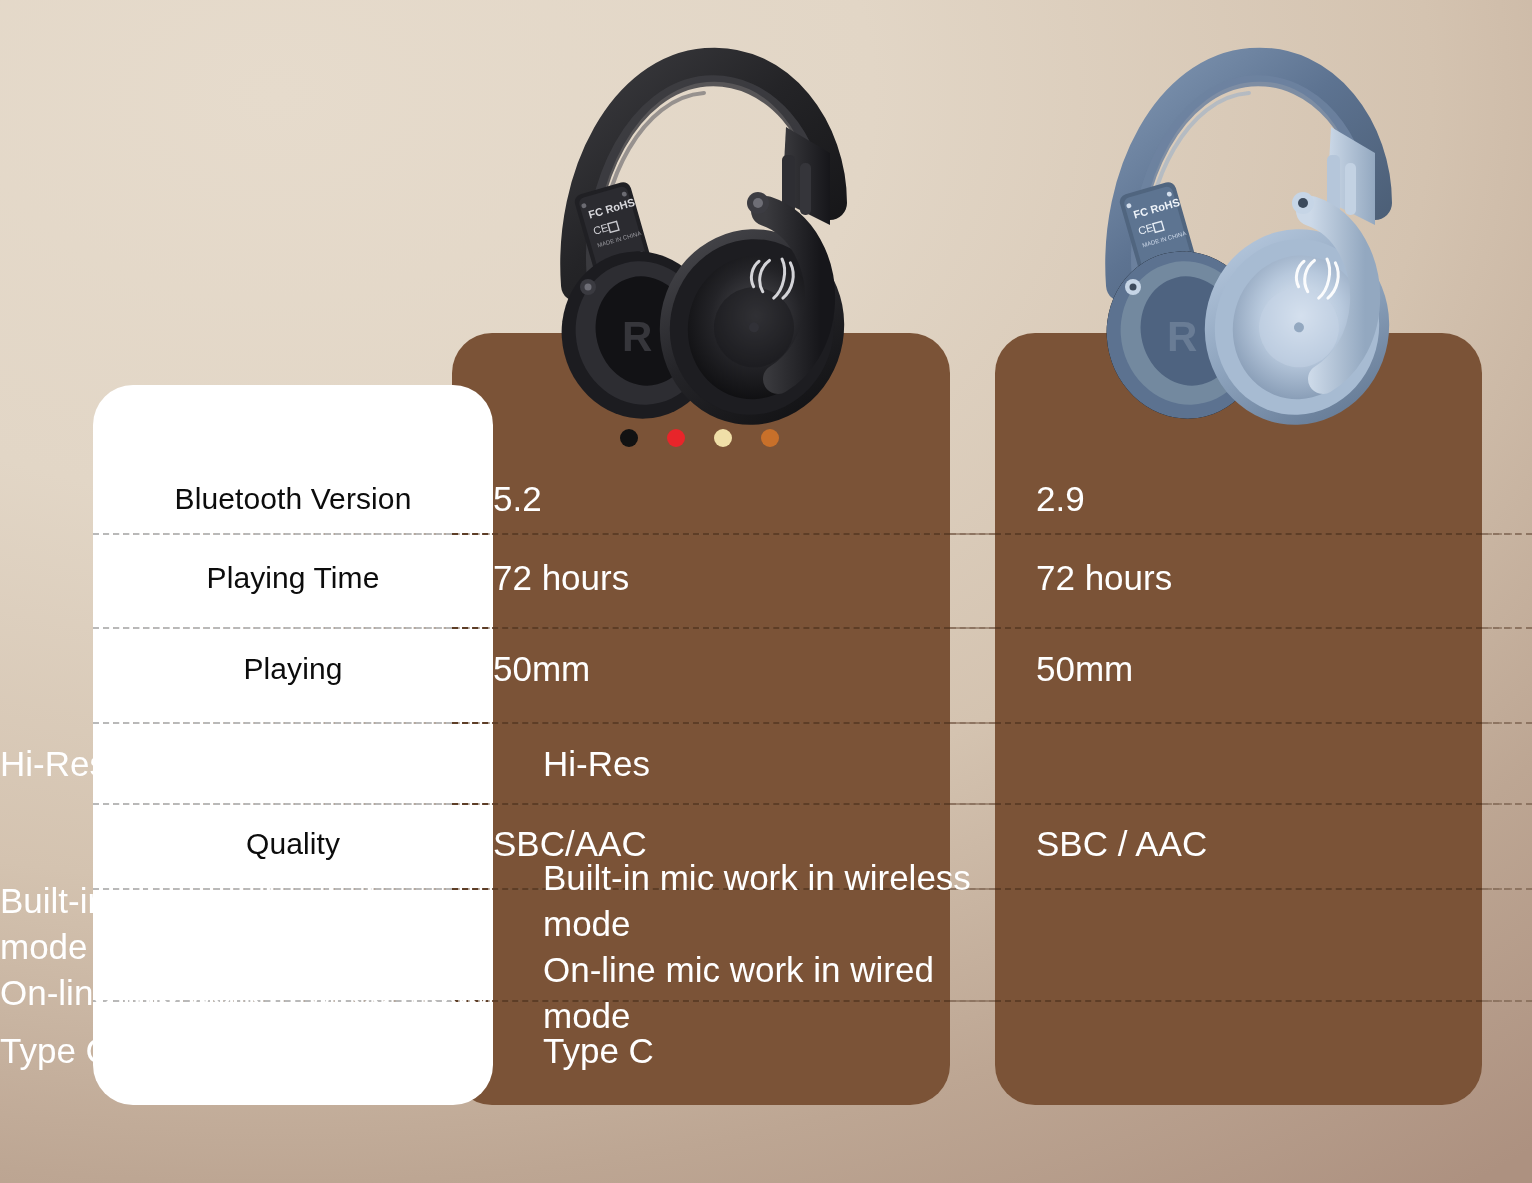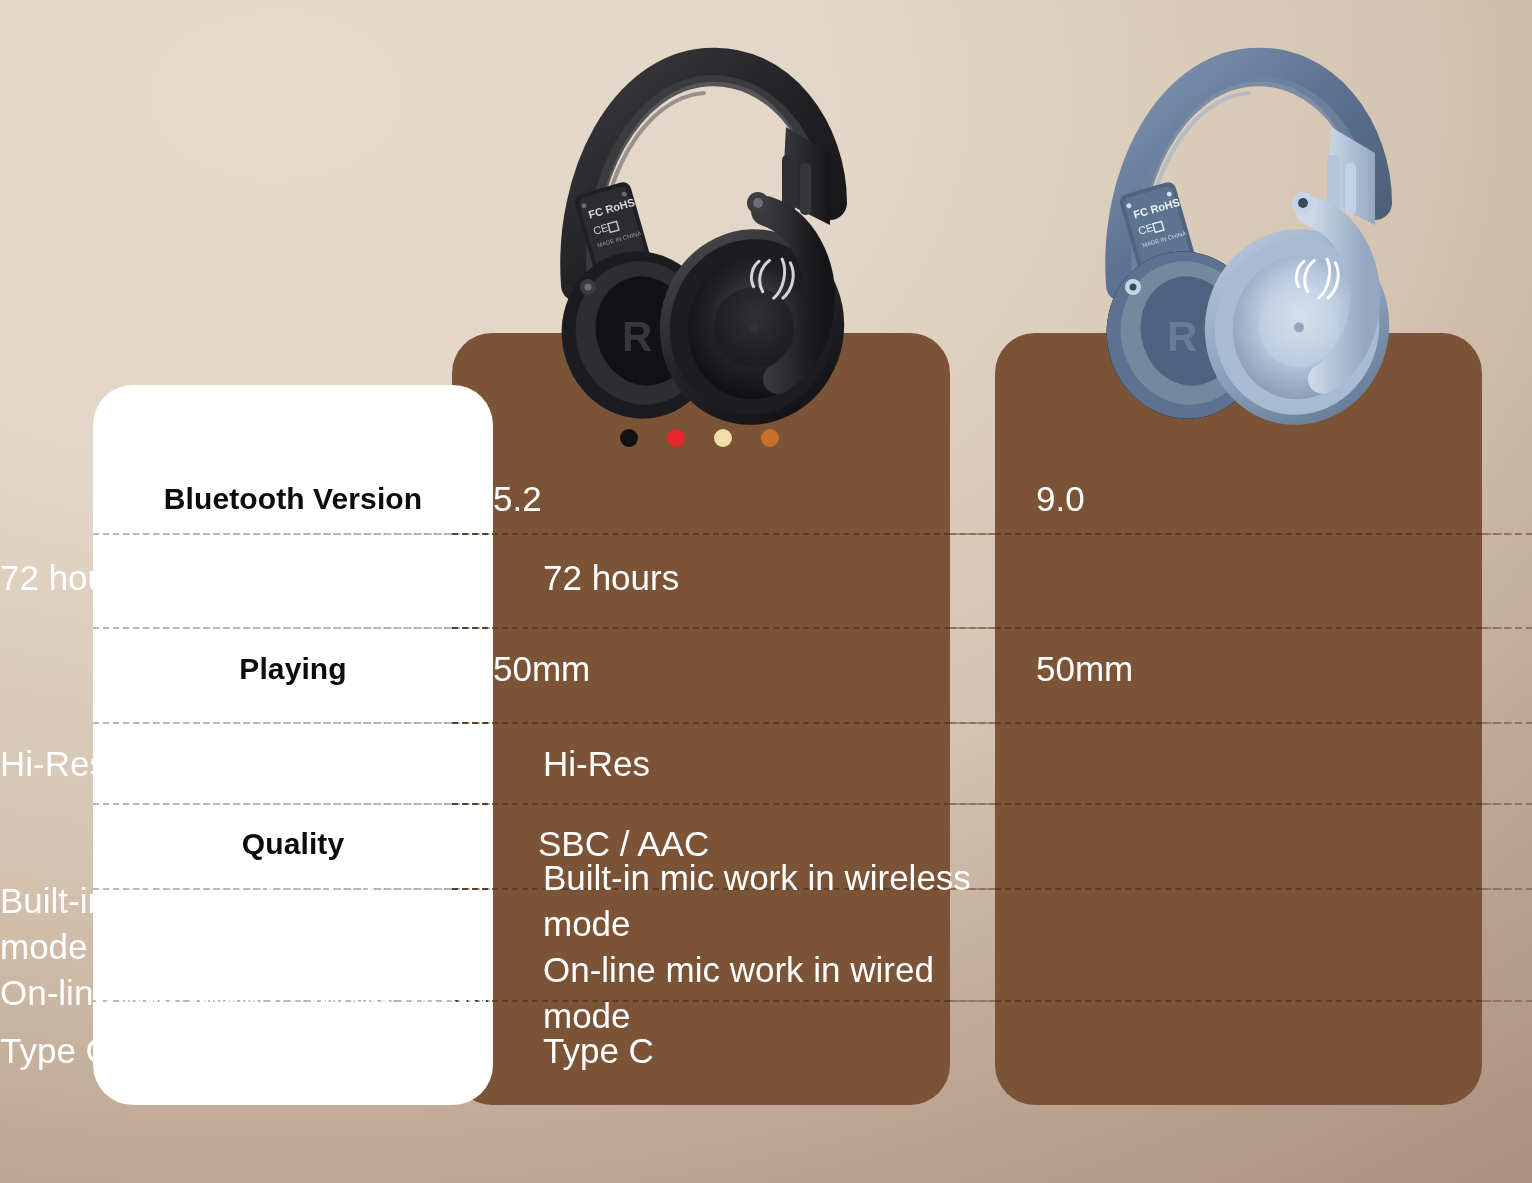--- a/index.html
+++ b/index.html
@@ -80,21 +80,21 @@
     left:0; width:1532px;
     display:flex;
     align-items:center;
   }
   .cell-label{
     width:493px;
     padding-left:93px;
     text-align:center;
     color:#0c0c0c;
     font-size:30px;
-    font-weight:bold;
+    font-weight:normal;
     letter-spacing:.1px;
   }
   .cell-val{
     text-align:left;
     color:#ffffff;
     font-size:35px;
     font-weight:400;
     line-height:1.32;
   }
   .cell-val.v1{ width:498px; }
@@ -305,41 +305,43 @@
     <span class="seg white-seg"></span>
       <span class="seg brown1"></span>
       <span class="seg gap1"></span>
       <span class="seg brown2"></span>
       <span class="seg tail"></span>
   </div>
 
   <div class="row" style="top:468px;height:62px">
     <div class="cell-label">Bluetooth Version</div>
     <div class="cell-val v1">5.2</div>
-    <div class="cell-val v2">9.0</div>
+    <div class="cell-val v2">2.9</div>
   </div>
 
   <div class="row" style="top:547px;height:62px">
+    <div class="cell-label">Playing Time</div>
     <div class="cell-val v1">72 hours</div>
     <div class="cell-val v2">72 hours</div>
   </div>
 
   <div class="row" style="top:638px;height:62px">
     <div class="cell-label">Playing</div>
     <div class="cell-val v1">50mm</div>
     <div class="cell-val v2">50mm</div>
   </div>
 
   <div class="row" style="top:733px;height:62px">
     <div class="cell-val v1">Hi-Res</div>
     <div class="cell-val v2">Hi-Res</div>
   </div>
 
   <div class="row" style="top:813px;height:62px">
     <div class="cell-label">Quality</div>
+    <div class="cell-val v1">SBC/AAC</div>
     <div class="cell-val v2">SBC / AAC</div>
   </div>
 
   <div class="row" style="top:905px;height:84px">
     <div class="cell-val v1">
       <div>Built-in mic work in wireless mode</div>
       <div>On-line mic work in wired mode</div>
     </div>
     <div class="cell-val v2">
       <div>Built-in mic work in wireless mode</div>

